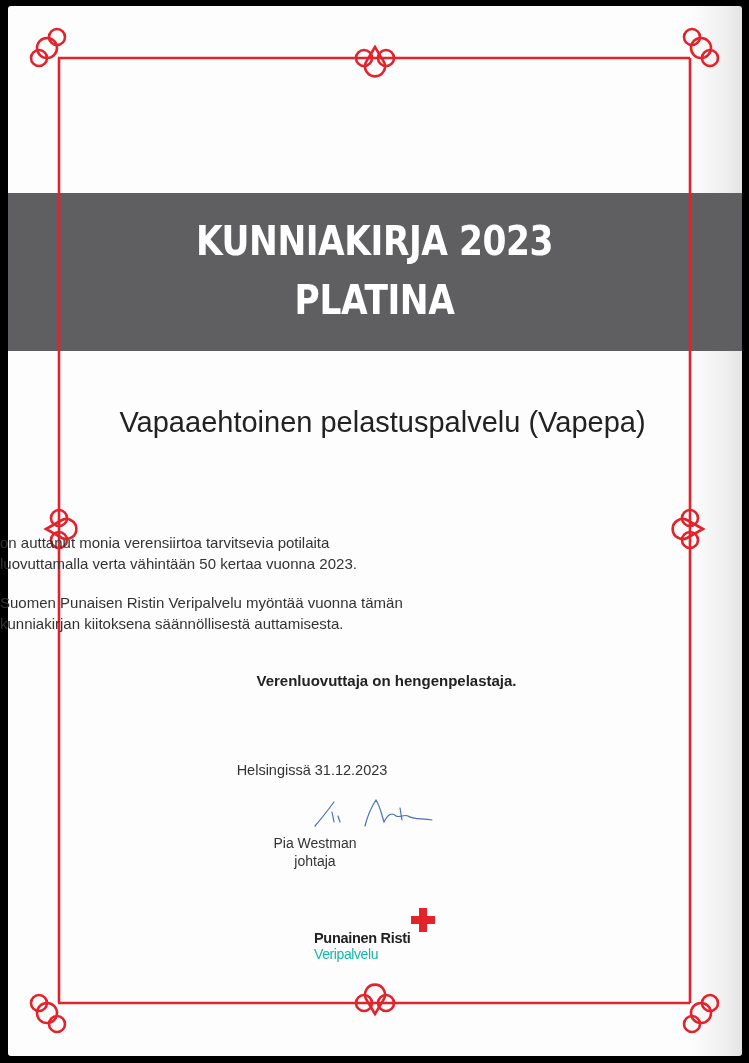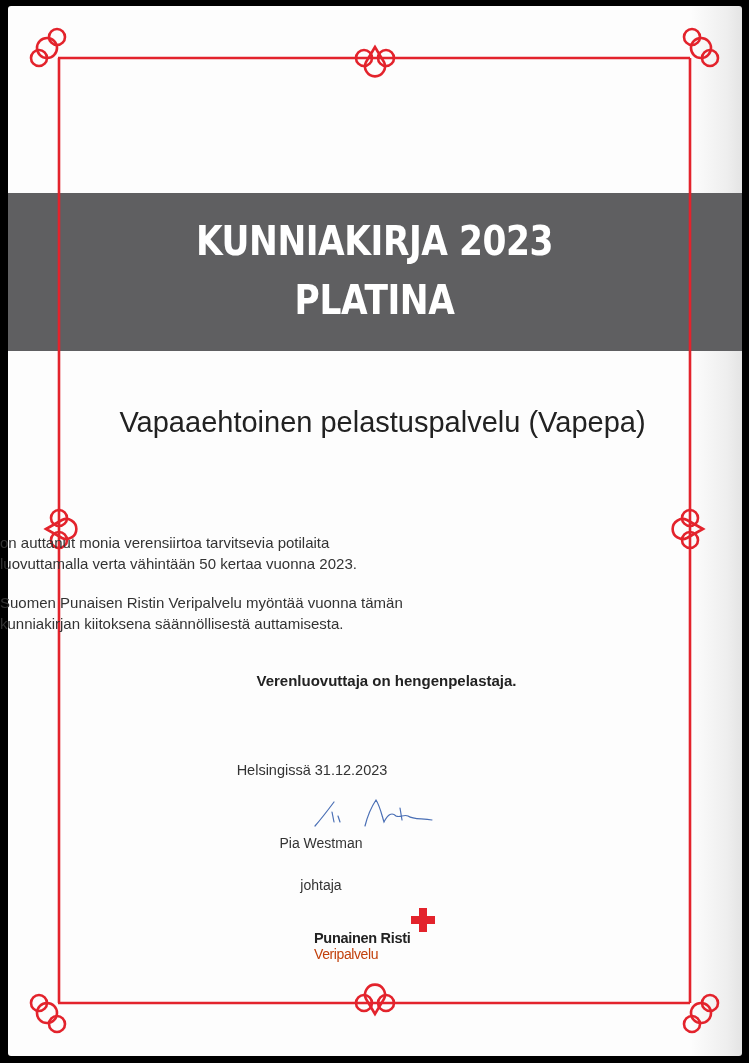--- a/index.html
+++ b/index.html
@@ -6,25 +6,25 @@
   body { width:749px; height:1063px; background:#000; position:relative; overflow:hidden; font-family:"Liberation Sans", sans-serif; }
   .paper { position:absolute; left:8px; top:6px; width:734px; height:1050px; background:#fdfdfd; border-radius:3px;
     background-image: linear-gradient(to right, #fdfdfd 0%, #fdfdfd 93%, #eeeeee 98%, #e4e4e4 100%); }
   .frame { position:absolute; left:0; top:0; width:749px; height:1063px; pointer-events:none; }
   .banner { position:absolute; left:8px; top:193px; width:734px; height:158px; background:#5f5f61; }
   .banner-line { position:absolute; left:0; width:749px; text-align:center; color:#fff; font-family:"DejaVu Sans", sans-serif; font-weight:bold; font-size:40px; letter-spacing:-0.5px; transform:scaleX(0.86); }
   .org { position:absolute; top:406px; left:8px; width:749px; text-align:center; font-size:29px; color:#222; }
   .para { position:absolute; left:0; width:749px; font-size:15px; color:#333; line-height:21px; }
   .motto { position:absolute; top:672px; left:0; width:749px; text-align:center; font-size:15px; font-weight:bold; color:#222;margin-left:12px; }
   .place { position:absolute; top:762px; left:0; width:624px; text-align:center; font-size:14.5px; color:#333; }
-  .signer { position:absolute; left:6px; width:630px; text-align:center; font-size:14px; color:#333; }
+  .signer { position:absolute; left:0; width:630px; text-align:center; font-size:14px; color:#333; }
   .sig { position:absolute; left:310px; top:792px; }
   .logo { position:absolute; left:314px; top:908px; width:130px; height:60px; }
   .logo-name { position:absolute; left:0; top:22px; font-size:14.5px; color:#222; font-weight:bold; letter-spacing:-0.3px; }
-  .logo-sub { position:absolute; left:0; top:38px; font-size:14px; color:#c2410c; letter-spacing:-0.4px; }
+  .logo-sub { position:absolute; left:0; top:38px; font-size:14px; color:#14b8a6; letter-spacing:-0.4px; }
   .cross { position:absolute; left:97px; top:0; width:24px; height:24px; }
   .cross:before, .cross:after { content:""; position:absolute; background:#e3232c; }
   .cross:before { left:8px; top:0; width:8px; height:24px; }
   .cross:after { left:0; top:8px; width:24px; height:8px; }
 </style>
 </head>
 <body>
 
 <div class="paper"></div>
 
@@ -103,19 +103,19 @@
 <svg class="sig" width="130" height="40" viewBox="0 0 130 40">
   <g stroke="#4a6fb5" stroke-width="1.2" fill="none" stroke-linecap="round">
     <path d="M5 34 C12 26, 18 18, 24 10"></path>
     <path d="M22 20 L24 30 M28 24 L30 30"></path>
     <path d="M55 34 C58 22, 62 14, 66 8 C70 14, 72 24, 74 30 C78 22, 82 20, 86 24 C90 26, 94 22, 98 24 C104 28, 112 26, 122 28"></path>
     <path d="M90 16 L92 28"></path>
   </g>
 </svg>
 
 <div class="signer" style="top:835px;">Pia Westman</div>
-<div class="signer" style="top:853px;margin-top:24px;">johtaja</div>
+<div class="signer" style="top:853px;">johtaja</div>
 
 <div class="logo">
   <div class="cross"></div>
   <div class="logo-name">Punainen Risti</div>
   <div class="logo-sub">Veripalvelu</div>
 </div>
 
 </body></html>

